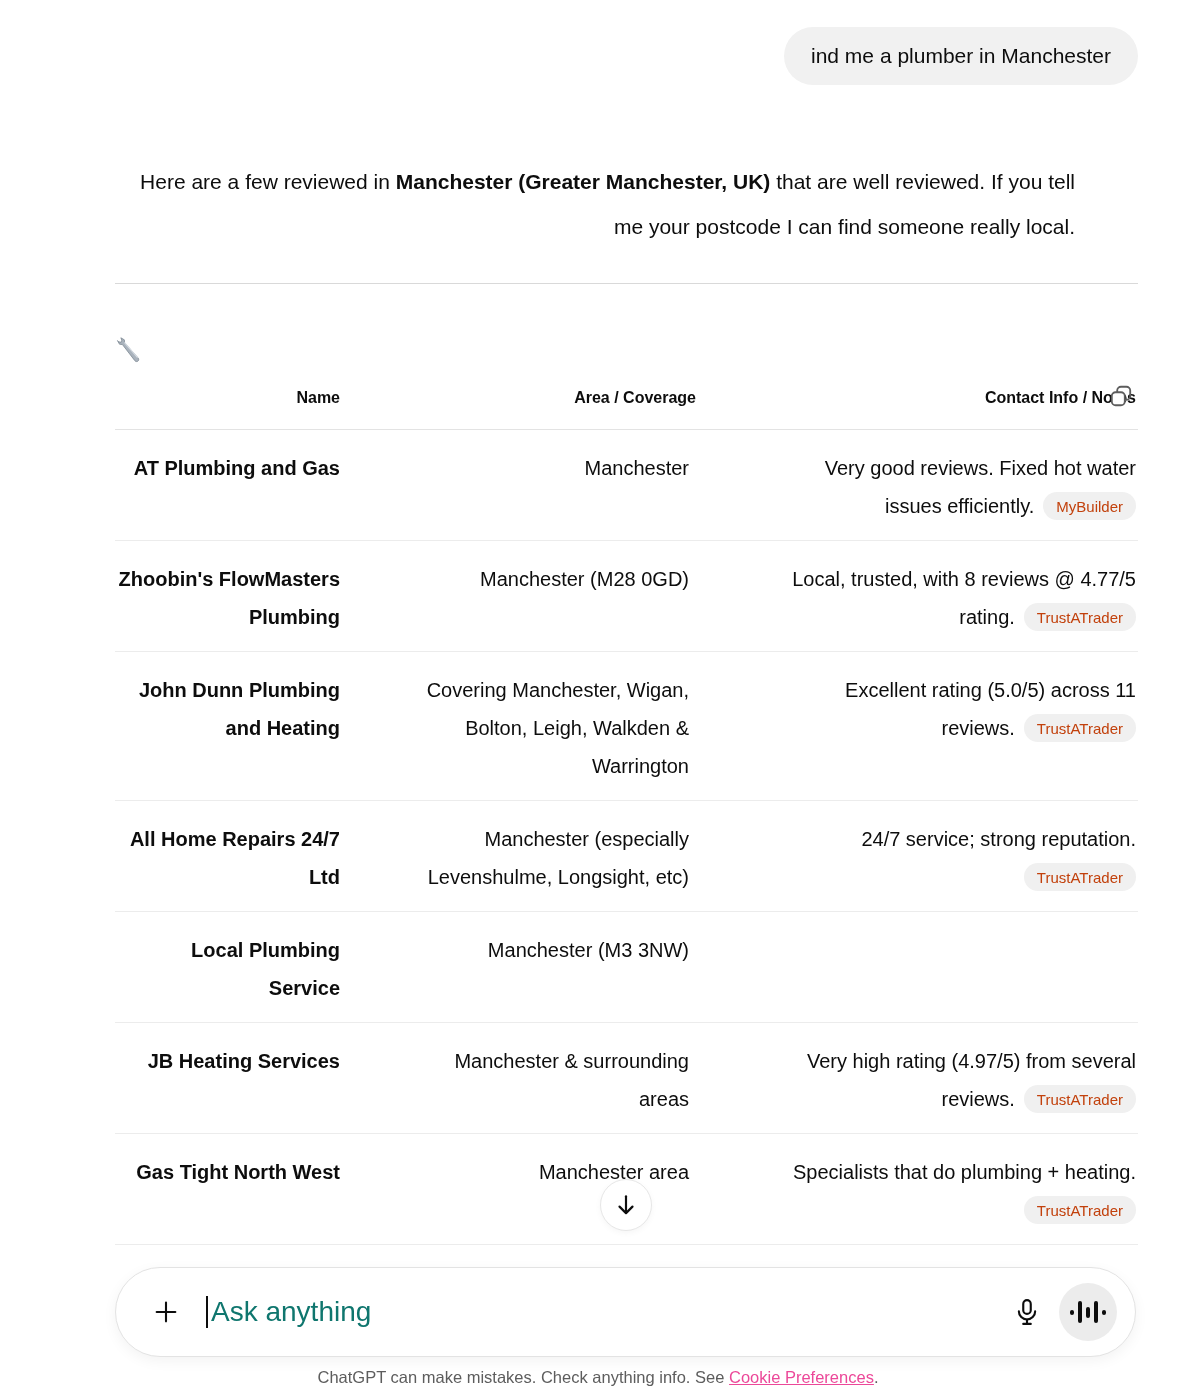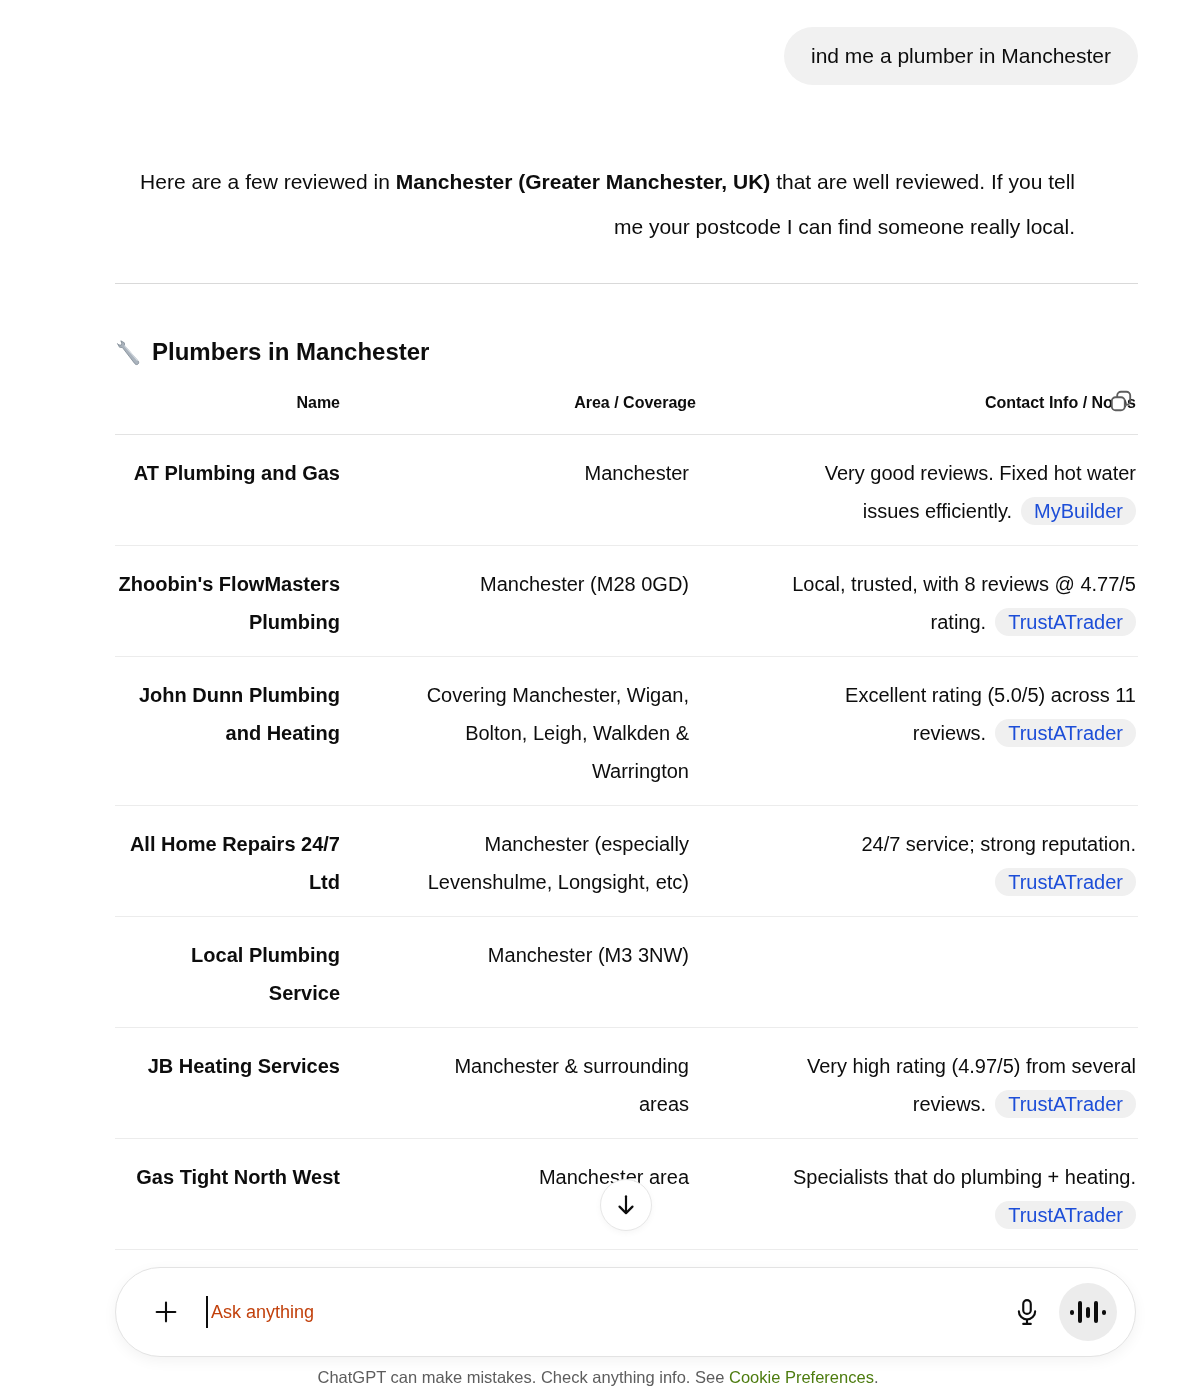--- a/index.html
+++ b/index.html
@@ -24,65 +24,64 @@
   
   .tbl { margin-top:22px; position:relative; }
   .trow { display:grid; grid-template-columns:291px 373px 1fr; border-bottom:1px solid #ececec; }
   .trow.thead { border-bottom:1px solid #e3e3e3; padding-bottom:18px; font-weight:bold; font-size:16px; line-height:26px;gap:7px; }
   .trow.tr { padding-top:19px; padding-bottom:15px; font-size:20px; line-height:38px; }
   .cell-name { font-weight:bold; padding-right:66px; }
   .cell-area { padding-right:90px; }
   .cell-notes { padding-right:2px; }
   .copy-btn { position:absolute; right:0; top:-6px; width:34px; height:34px; background:none; border:none; cursor:pointer; display:flex; align-items:center; justify-content:center; }
 
-  .badge { display:inline-block; vertical-align:middle; transform:translateY(-2px); background:#f0f0f0; color:#1d4ed8; font-size:20px; line-height:15px; padding:7px 13px 6px; border-radius:15px; margin-left:9px; white-space:nowrap; }
+  .badge { display:inline-block; vertical-align:middle; transform:translateY(-2px); background:#f0f0f0; color:#c2410c; font-size:15px; line-height:15px; padding:7px 13px 6px; border-radius:15px; margin-left:9px; white-space:nowrap; }
 
   
   .scroll-down { position:absolute; left:600px; top:1179px; width:52px; height:52px; border-radius:50%; background:#fff; border:1px solid #e7e7e7; box-shadow:0 2px 6px rgba(0,0,0,0.04); cursor:pointer; display:flex; align-items:center; justify-content:center; }
 
   
   .composer { position:absolute; left:115px; top:1267px; width:1021px; height:90px; background:#fff; border:1px solid #e3e3e3; border-radius:45px; box-shadow:0 4px 14px rgba(0,0,0,0.05); display:flex; align-items:center; padding:0 18px 0 28px; }
   .plus-btn { width:44px; height:44px; border:none; background:none; cursor:pointer; display:flex; align-items:center; justify-content:center; }
   .input-area { flex:1; display:flex; align-items:center; margin-left:18px; cursor:text; }
   .caret { width:2px; height:32px; background:#0d0d0d; margin-right:3px; }
-  .placeholder { font-size:18px; color:#c2410c; }
+  .placeholder { font-size:28px; color:#0f766e; }
   .mic-btn { width:44px; height:44px; border:none; background:none; cursor:pointer; display:flex; align-items:center; justify-content:center; margin-right:10px; }
   .voice-btn { width:58px; height:58px; border:none; border-radius:50%; background:#ececec; cursor:pointer; display:flex; align-items:center; justify-content:center; }
   .wave { display:flex; align-items:center; gap:4px; }
   .wave i { display:block; width:4px; border-radius:2px; background:#0d0d0d; }
   .wave i:nth-child(1){ height:5px; }
   .wave i:nth-child(2){ height:22px; }
   .wave i:nth-child(3){ height:11px; }
   .wave i:nth-child(4){ height:22px; }
   .wave i:nth-child(5){ height:5px; }
 
   
   .footer { position:absolute; left:0; top:1368px; width:1196px; text-align:center; font-size:16.5px; color:#5d5d5d; }
-  .footer a { color:#4d7c0f; cursor:pointer; }
+  .footer a { color:#ec4899; text-decoration:underline; cursor:pointer; }
 </style>
 </head>
 <body>
 
 <div class="page">
   <div class="content">
 
     <div class="user-row">
       <div class="user-bubble">ind me a plumber in Manchester</div>
     </div>
 
     <p class="intro"><span>Here are a few reviewed in </span><strong>Manchester (Greater Manchester, UK)</strong><span> that are well reviewed. If you tell me your postcode I can find someone really local.</span></p>
 
     <hr class="section-divider">
 
     <h2 class="table-heading">
       <svg width="27" height="27" viewBox="0 0 24 24">
         <path d="M5.2 1.6 L8.3 3.4 L8.5 6 L20.5 19.5 C21.4 20.5 21.2 21.8 20.3 22.4 C19.5 23 18.3 22.8 17.6 21.9 L6.6 7.6 L4 7.3 L2.2 4.1 L3.4 5.2 L5.4 5.6 L6 3.8 L5.2 1.6 Z" fill="#aab3bd" stroke="#7d8893" stroke-width="0.7" stroke-linejoin="round"></path>
         <path d="M8.6 6.1 L19.9 18.9" stroke="#d7dde3" stroke-width="1" stroke-linecap="round"></path>
       </svg>
-      <span>Plumbers in Manchester</span>
     </h2>
 
     <div class="tbl">
       <button class="copy-btn" title="">
         <svg width="26" height="26" viewBox="0 0 24 24" fill="none" stroke="#5d5d5d" stroke-width="1.7">
           <rect x="8.5" y="3.5" width="12" height="12" rx="3.5"></rect>
           <rect x="3.5" y="8.5" width="12" height="12" rx="3.5" fill="#ffffff"></rect>
         </svg>
       </button>
 

